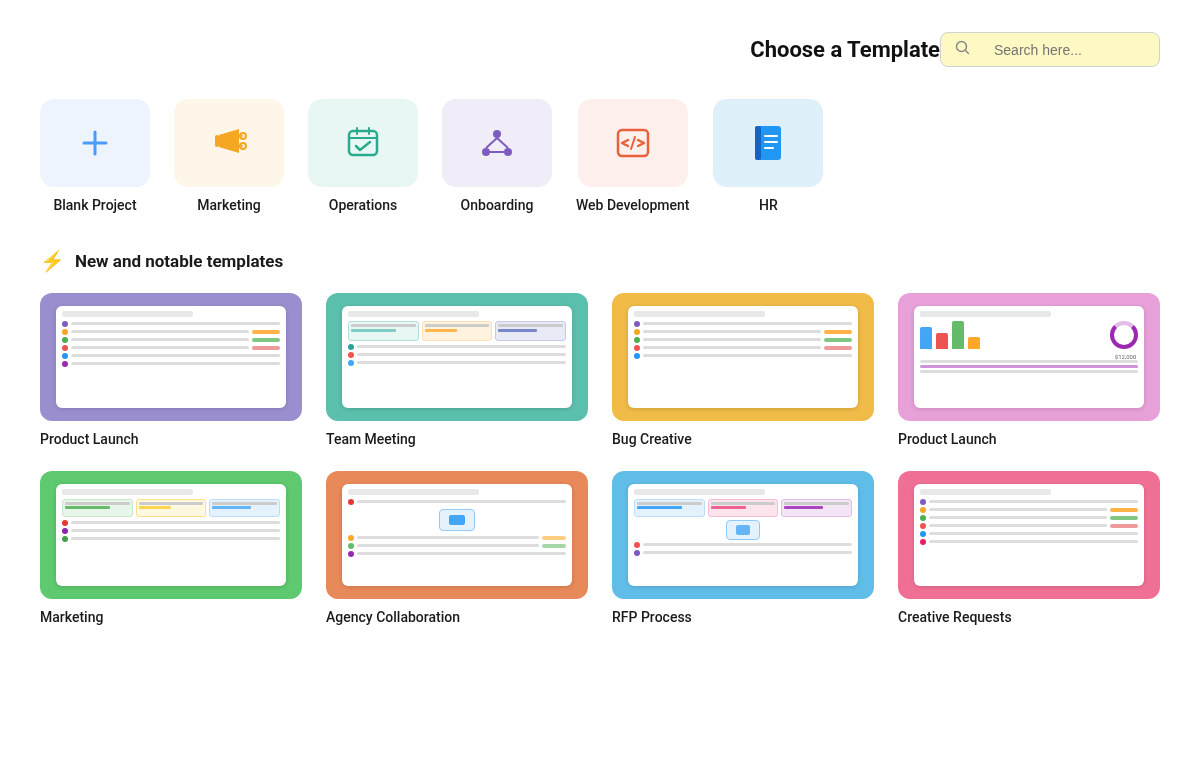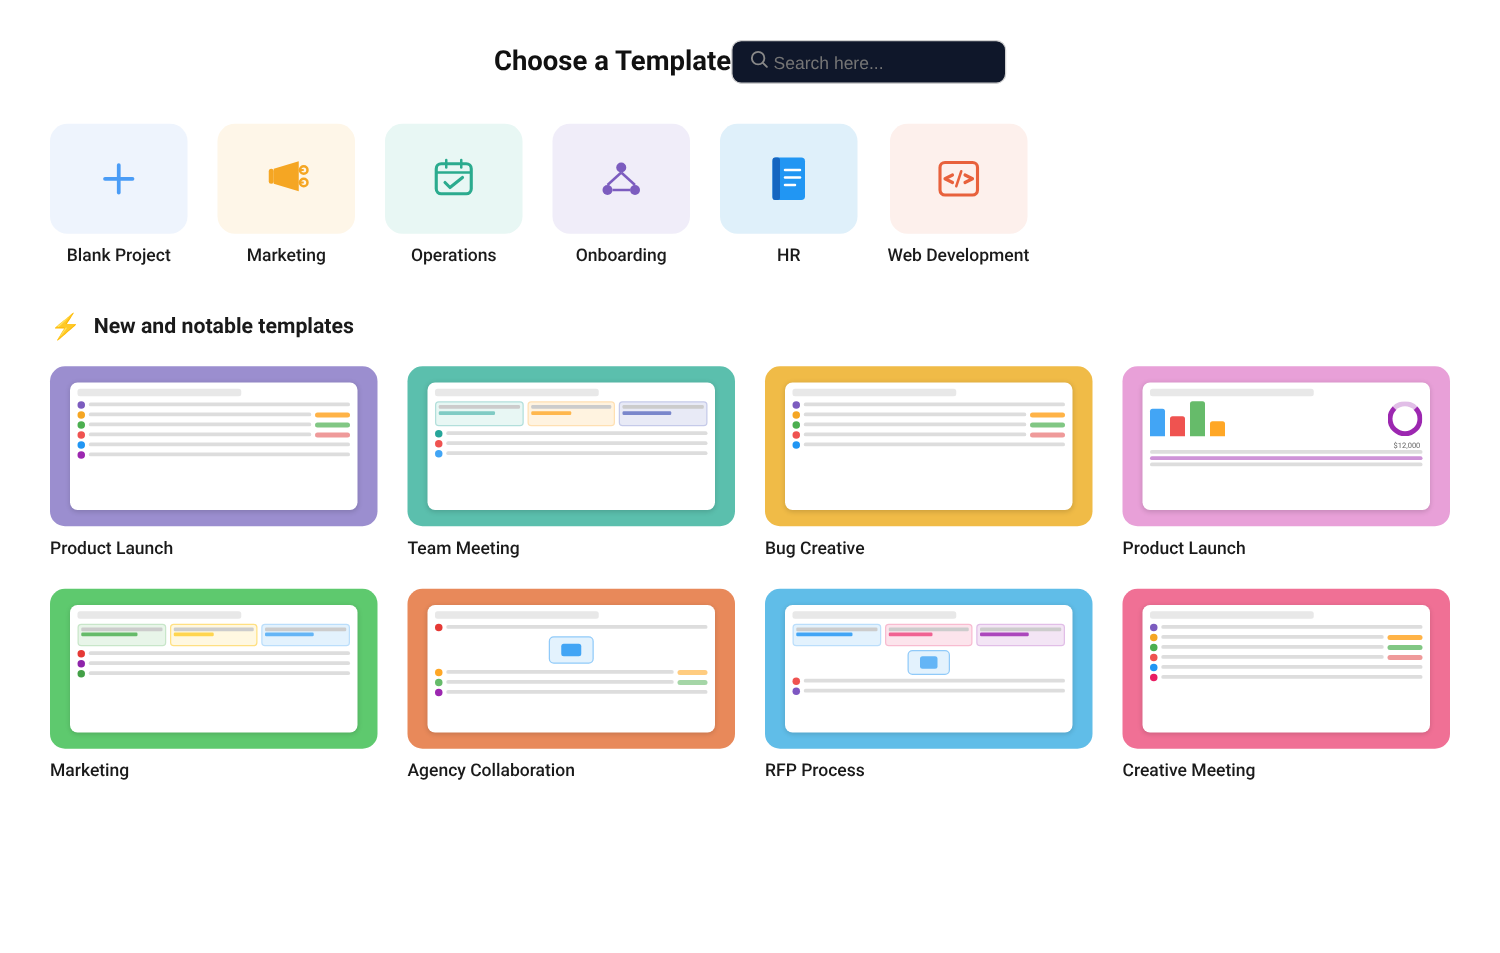--- a/index.html
+++ b/index.html
@@ -9,37 +9,37 @@
       color: #1a1a1a;
       min-height: 762px;
       width: 1200px;
     }
     .page {
       padding: 32px 40px;
     }
     .header {
       display: flex;
       align-items: center;
-      justify-content: center;
+      justify-content: flex-end;
       margin-bottom: 32px;
     }
     .page-title {
       font-size: 22px;
       font-weight: 700;
       color: #111;
     }
     .search-bar {
       display: flex;
       align-items: center;
       border: 1.5px solid #d0d0d0;
       border-radius: 8px;
       padding: 7px 14px;
-      gap: 4px;
+      gap: 24px;
       width: 220px;
-      background: #0f172a;
+      background: #fef9c3;
     }
     .search-icon-svg {
       color: #888;
       flex-shrink: 0;
     }
     .search-input {
       border: none;
       outline: none;
       font-size: 14px;
       color: #888;
@@ -212,44 +212,44 @@
           <circle cx="30" cy="28" r="4" fill="#7c5cbf"></circle>
           <line x1="19" y1="14" x2="8" y2="24" stroke="#7c5cbf" stroke-width="2"></line>
           <line x1="19" y1="14" x2="30" y2="24" stroke="#7c5cbf" stroke-width="2"></line>
           <line x1="12" y1="28" x2="26" y2="28" stroke="#7c5cbf" stroke-width="2"></line>
         </svg>
       </div>
       <span class="category-label">Onboarding</span>
     </div>
 
     <div class="category-item">
+      <div class="category-icon-box" style="background:#fdf0ec;">
+        <svg width="38" height="38" viewBox="0 0 38 38">
+          <rect x="4" y="6" width="30" height="26" rx="4" fill="none" stroke="#e8613c" stroke-width="2.5"></rect>
+          <polyline points="14,16 8,19 14,22" stroke="#e8613c" stroke-width="2.5" fill="none" stroke-linecap="round" stroke-linejoin="round"></polyline>
+          <polyline points="24,16 30,19 24,22" stroke="#e8613c" stroke-width="2.5" fill="none" stroke-linecap="round" stroke-linejoin="round"></polyline>
+          <line x1="21" y1="13" x2="17" y2="25" stroke="#e8613c" stroke-width="2" stroke-linecap="round"></line>
+        </svg>
+      </div>
+      <span class="category-label">Web Development</span>
+    </div>
+
+    <div class="category-item">
       <div class="category-icon-box" style="background:#dff0fa;">
         <svg width="34" height="38" viewBox="0 0 34 38">
           <rect x="4" y="2" width="26" height="34" rx="3" fill="#2196f3"></rect>
           <rect x="4" y="2" width="6" height="34" rx="2" fill="#1565c0"></rect>
           <line x1="14" y1="12" x2="26" y2="12" stroke="white" stroke-width="2" stroke-linecap="round"></line>
           <line x1="14" y1="18" x2="26" y2="18" stroke="white" stroke-width="2" stroke-linecap="round"></line>
           <line x1="14" y1="24" x2="22" y2="24" stroke="white" stroke-width="2" stroke-linecap="round"></line>
         </svg>
       </div>
       <span class="category-label">HR</span>
     </div>
 
-    <div class="category-item">
-      <div class="category-icon-box" style="background:#fdf0ec;">
-        <svg width="38" height="38" viewBox="0 0 38 38">
-          <rect x="4" y="6" width="30" height="26" rx="4" fill="none" stroke="#e8613c" stroke-width="2.5"></rect>
-          <polyline points="14,16 8,19 14,22" stroke="#e8613c" stroke-width="2.5" fill="none" stroke-linecap="round" stroke-linejoin="round"></polyline>
-          <polyline points="24,16 30,19 24,22" stroke="#e8613c" stroke-width="2.5" fill="none" stroke-linecap="round" stroke-linejoin="round"></polyline>
-          <line x1="21" y1="13" x2="17" y2="25" stroke="#e8613c" stroke-width="2" stroke-linecap="round"></line>
-        </svg>
-      </div>
-      <span class="category-label">Web Development</span>
-    </div>
-
   </div>
 
   <div class="section-header">
     <span class="lightning-icon">⚡</span>
     <span class="section-title">New and notable templates</span>
   </div>
 
   <div class="templates-grid">
 
     <div class="template-card">
@@ -512,17 +512,17 @@
           <div class="mini-row">
               <div class="mini-dot" style="background:#2196f3;"></div>
               <div class="mini-line" style="background:#ddd; width:58%;"></div>
             </div>
           <div class="mini-row">
               <div class="mini-dot" style="background:#e91e63;"></div>
               <div class="mini-line" style="background:#ddd; width:45%;"></div>
             </div>
         </div>
       </div>
-      <span class="template-label">Creative Meeting</span>
+      <span class="template-label">Creative Requests</span>
     </div>
 
   </div>
 </div>
 
 </body></html>

